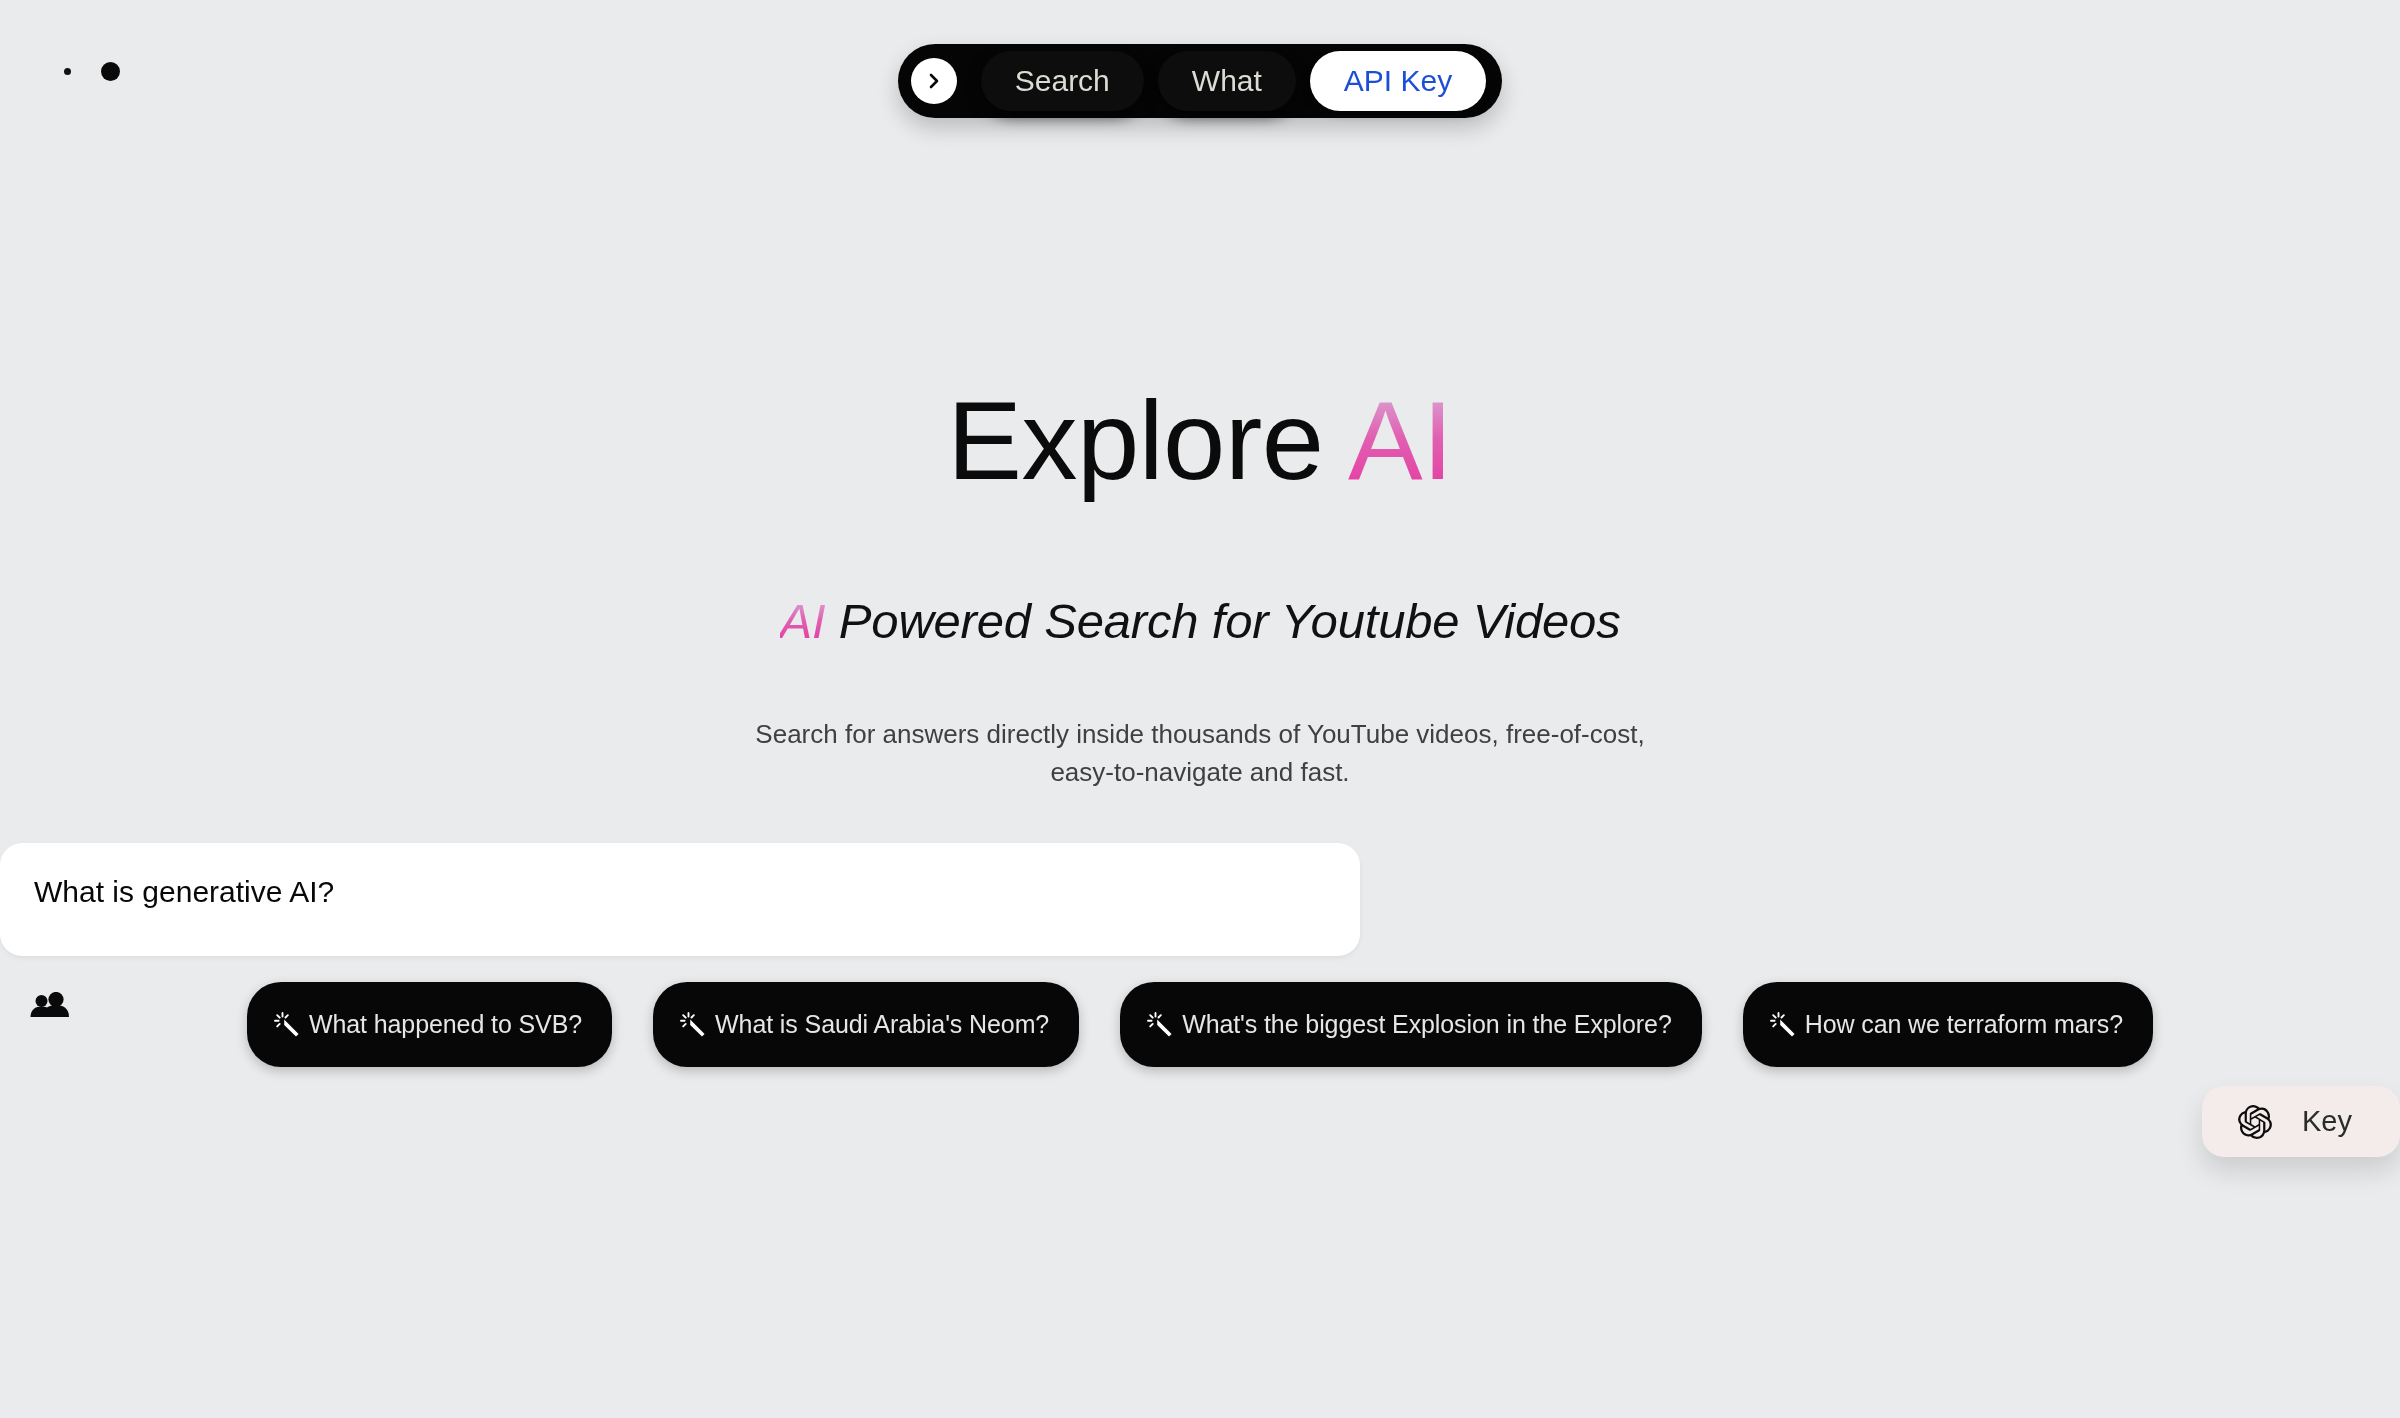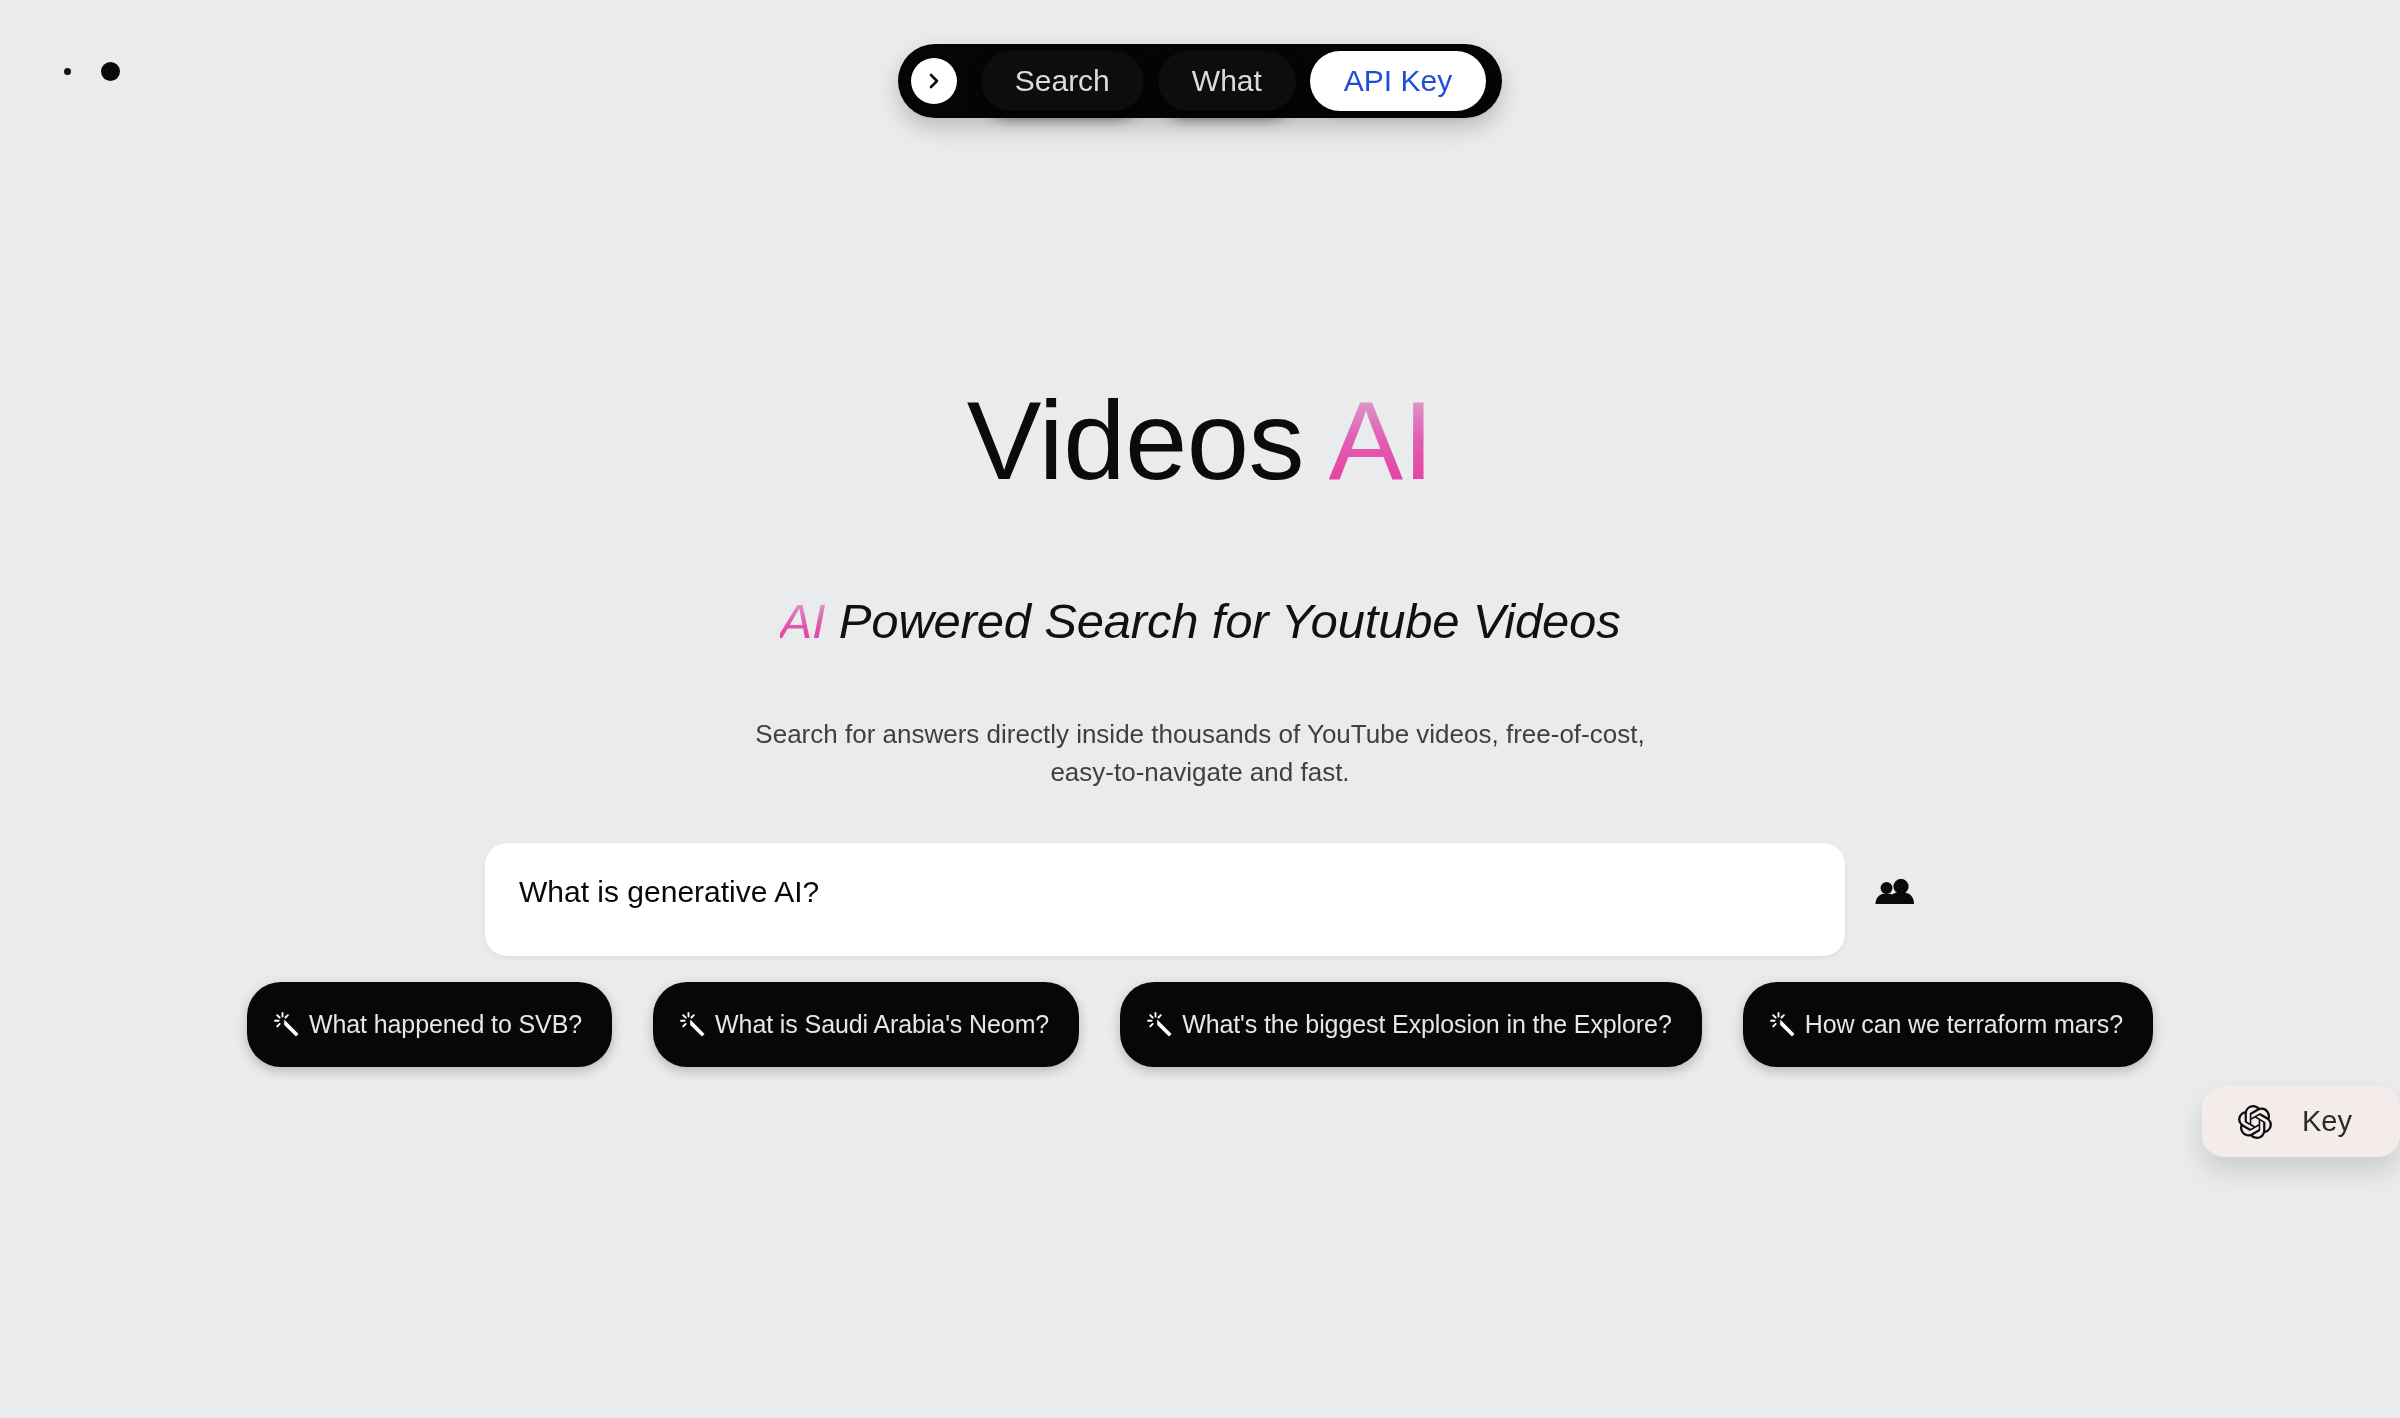--- a/index.html
+++ b/index.html
@@ -133,20 +133,21 @@
 
   
   .search-row {
     position: absolute;
     top: 843px;
     left: 0;
     width: 100%;
     display: flex;
     justify-content: center;
     align-items: flex-start;
+    flex-direction: column;
   }
   .search-box {
     width: 1360px;
     height: 113px;
     background: #ffffff;
     border-radius: 22px;
     border: none;
     outline: none;
     resize: none;
     padding: 31px 34px;
@@ -248,21 +249,21 @@
 
     <div class="nav-item active">
       <span>API Key</span>
     </div>
 
   </nav>
 </div>
 
 <div class="hero">
 
-  <h1 class="hero-title"><span>Videos </span><span class="ai-grad">AI</span></h1>
+  <h1 class="hero-title"><span>Explore </span><span class="ai-grad">AI</span></h1>
 
   <h2 class="hero-sub"><span class="ai-grad">AI</span><span> Powered Search for Youtube Videos</span></h2>
 
   <p class="hero-desc">
     <span>Search for answers directly inside thousands of YouTube videos, free-of-cost,</span><br>
     <span>easy-to-navigate and fast.</span>
   </p>
 
 </div>
 

